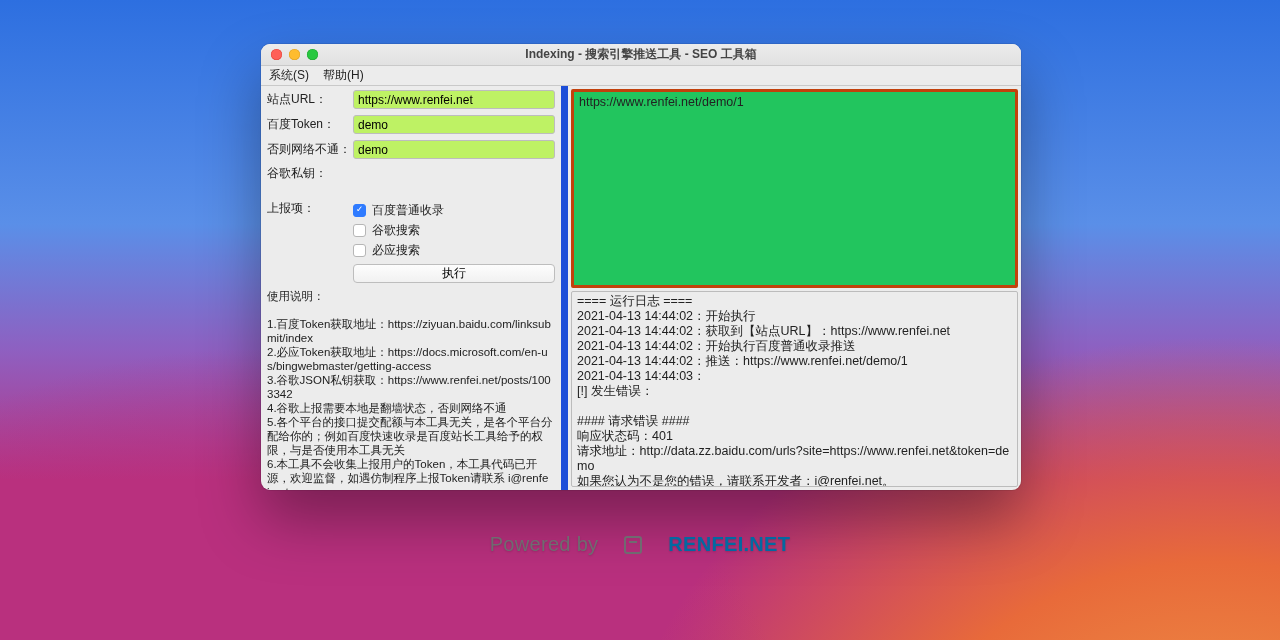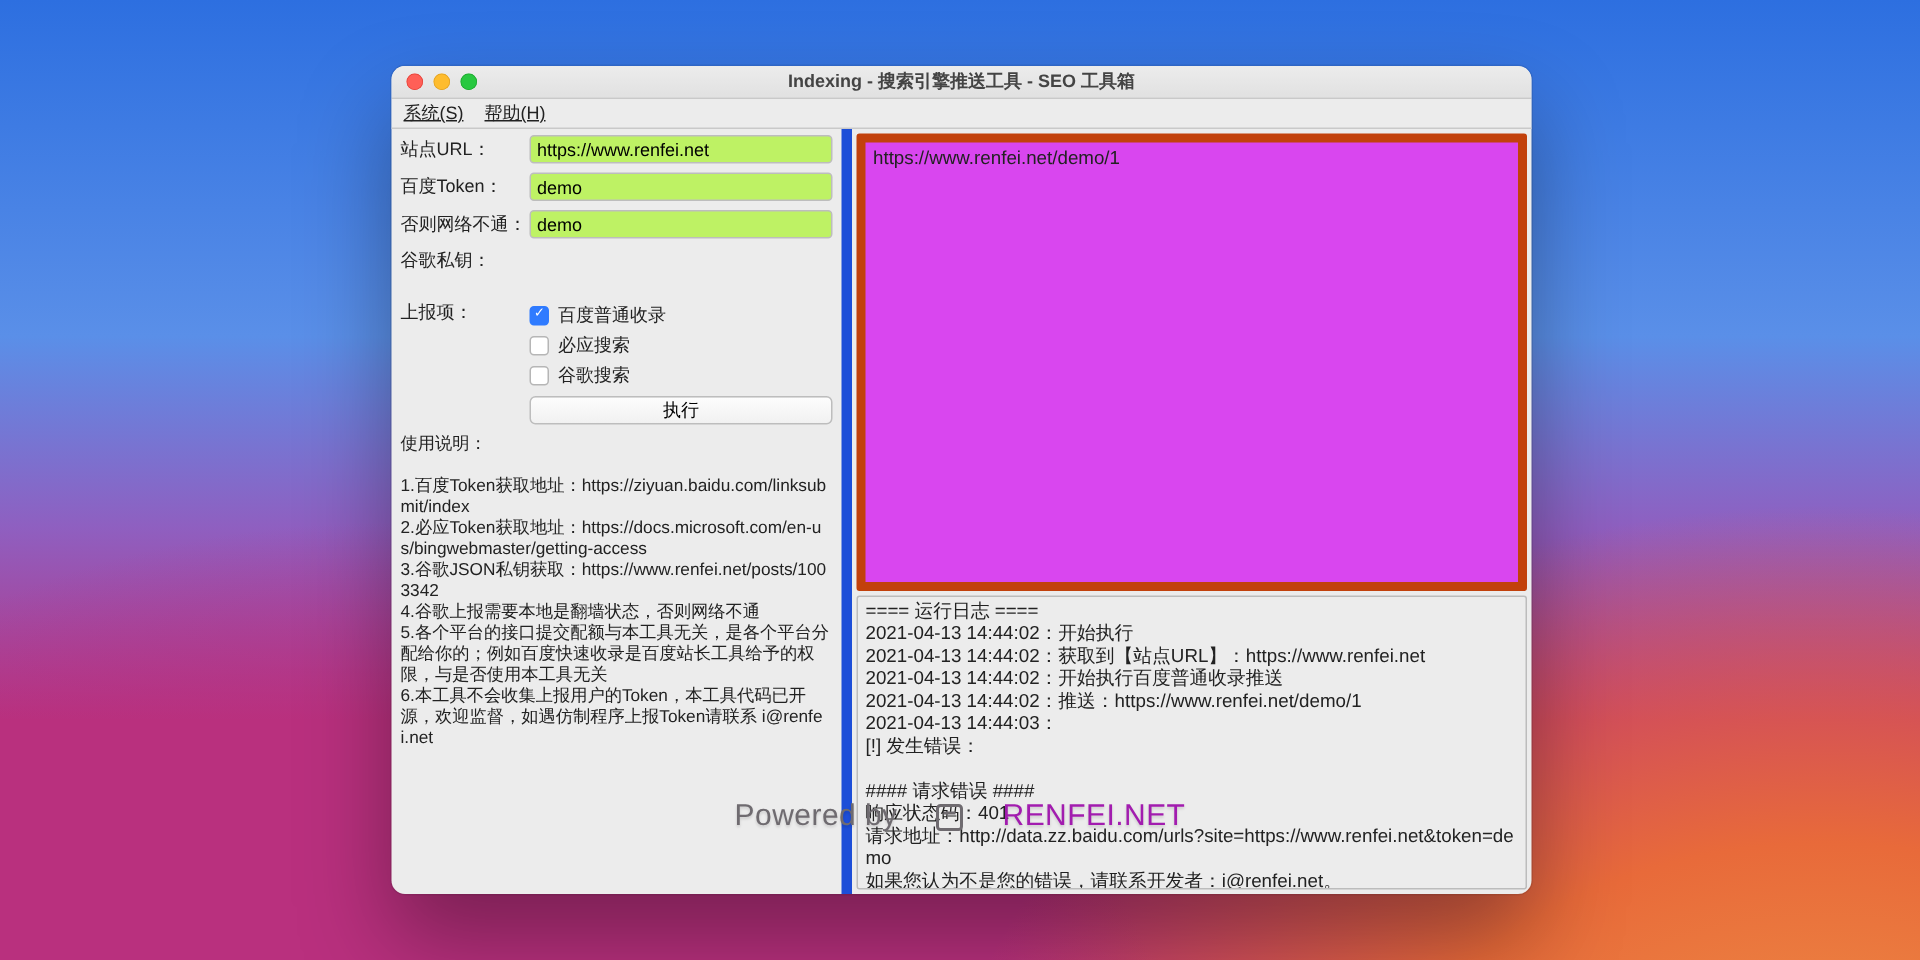--- a/index.html
+++ b/index.html
@@ -6,21 +6,21 @@
   html, body { width: 1280px; height: 640px; overflow: hidden; font-family: -apple-system, "Helvetica Neue", Arial, sans-serif; }
   .bg {
     position: absolute; inset: 0;
     background:
       radial-gradient(ellipse 900px 700px at 20% 120%, #b9307e 0%, #b9307e 25%, transparent 60%),
       radial-gradient(ellipse 1100px 900px at 95% 130%, #f2a24a 0%, #e86a3a 30%, transparent 55%),
       linear-gradient(180deg, #2d6fe0 0%, #5a8fe8 35%, #8f5fc0 55%, #b9307e 75%);
   }
   .window {
     position: absolute;
-    left: 261px; top: 44px; width: 760px; height: 552px;
+    left: 261px; top: 44px; width: 760px; height: 446px;
     background: #ececec;
     border-radius: 9px;
     box-shadow: 0 30px 60px rgba(0,0,0,0.35), 0 0 0 1px rgba(0,0,0,0.08);
     overflow: hidden;
     display: flex; flex-direction: column;
   }
   .titlebar {
     height: 22px; background: linear-gradient(#ececec,#e1e1e1);
     border-bottom: 1px solid #c9c9c9;
     display: flex; align-items: center; position: relative;
@@ -29,21 +29,20 @@
   .traffic { display: flex; gap: 7px; padding-left: 10px; }
   .dot { width: 11px; height: 11px; border-radius: 50%; }
   .dot.red { background:#ff5f57; box-shadow: inset 0 0 0 .5px #e24238; }
   .dot.yellow { background:#febc2e; box-shadow: inset 0 0 0 .5px #dfa023; }
   .dot.green { background:#28c840; box-shadow: inset 0 0 0 .5px #1fa52f; }
   .title { position:absolute; left:0; right:0; text-align:center; font-size:12px; color:#444; font-weight:600; }
   .menubar {
     height: 20px; background:#ececec; border-bottom:1px solid #c9c9c9;
     display:flex; align-items:center; gap:14px; padding-left:8px; font-size:12px; color:#222;
     flex:0 0 auto;
-    text-decoration:underline;
   }
   .menubar span { cursor:default; }
   .body { flex:1; display:flex; min-height:0; }
   .left {
     width: 307px; flex:0 0 307px; border-right:7px solid #1d4ed8;
     padding: 4px 6px 6px 6px; font-size:12px; color:#222; overflow:hidden;
   }
   .row { display:flex; align-items:center; margin-bottom:6px; }
   .row .lab { width:86px; flex:0 0 86px; }
   .row .ctl { flex:1; }
@@ -63,36 +62,36 @@
   }
   .chk .box.checked { background:#2f7bff; border-color:#2f7bff; }
   .chk .box.checked::after { content:"✓"; color:#fff; font-size:10px; line-height:1; }
   .instructions {
     margin-top:4px; font-size:11.5px; line-height:14px; color:#222;
     word-break:break-all; padding-right:2px;
   }
   .instructions .lab2 { margin-bottom:14px; }
   .right { flex:1; display:flex; flex-direction:column; min-width:0; padding:3px 3px 3px 3px; gap:3px; }
   .textarea {
-    flex:1; min-height:0; background:#d946ef; border:6px solid #c2410c; border-radius:2px;
+    flex:1; min-height:0; background:#22c55e; border:3px solid #c2410c; border-radius:2px;
     font-size:12.5px; color:#222; padding:3px 5px; white-space:pre-wrap; word-break:break-all;
     font-family: inherit;
   }
   .log {
     height:196px; background:#ececec; border:1px solid #bcbcbc; border-radius:2px;
     font-size:12.5px; line-height:15px; color:#222; padding:2px 5px 4px;
     white-space:pre-wrap; word-break:break-all; overflow:hidden;
   }
   .footer {
     position:absolute; left:0; right:0; top:533px; text-align:center;
     font-size:20px; color:#6f6b70; letter-spacing:.3px;
     display:flex; align-items:center; justify-content:center; gap:26px;
     text-shadow:0 1px 2px rgba(0,0,0,.15);
   }
-  .footer .brand { font-weight:400; color:#a21caf; }
+  .footer .brand { font-weight:700; color:#0369a1; }
   .logo {
     width:18px; height:18px; border:2.2px solid #6f6b70; border-radius:3px;
     position:relative;
   }
   .logo::after{
     content:""; position:absolute; left:3px; right:3px; top:3px; height:2px; background:#6f6b70;
   }
 </style>
 </head>
 <body>
@@ -138,25 +137,25 @@
 
       <div class="row" style="align-items:flex-start;margin-top:18px;">
         <div class="lab">上报项：</div>
         <div class="ctl">
           <div class="chk">
             <span class="box checked"></span>
             <span>百度普通收录</span>
           </div>
           <div class="chk">
             <span class="box"></span>
-            <span>必应搜索</span>
+            <span>谷歌搜索</span>
           </div>
           <div class="chk">
             <span class="box"></span>
-            <span>谷歌搜索</span>
+            <span>必应搜索</span>
           </div>
           <div style="height:4px"></div>
           <button class="btn">执行</button>
         </div>
       </div>
 
       <div class="instructions">
         <div class="lab2">使用说明：</div>
         <div style="white-space:pre-wrap;">1.百度Token获取地址：https://ziyuan.baidu.com/linksubmit/index
 2.必应Token获取地址：https://docs.microsoft.com/en-us/bingwebmaster/getting-access

